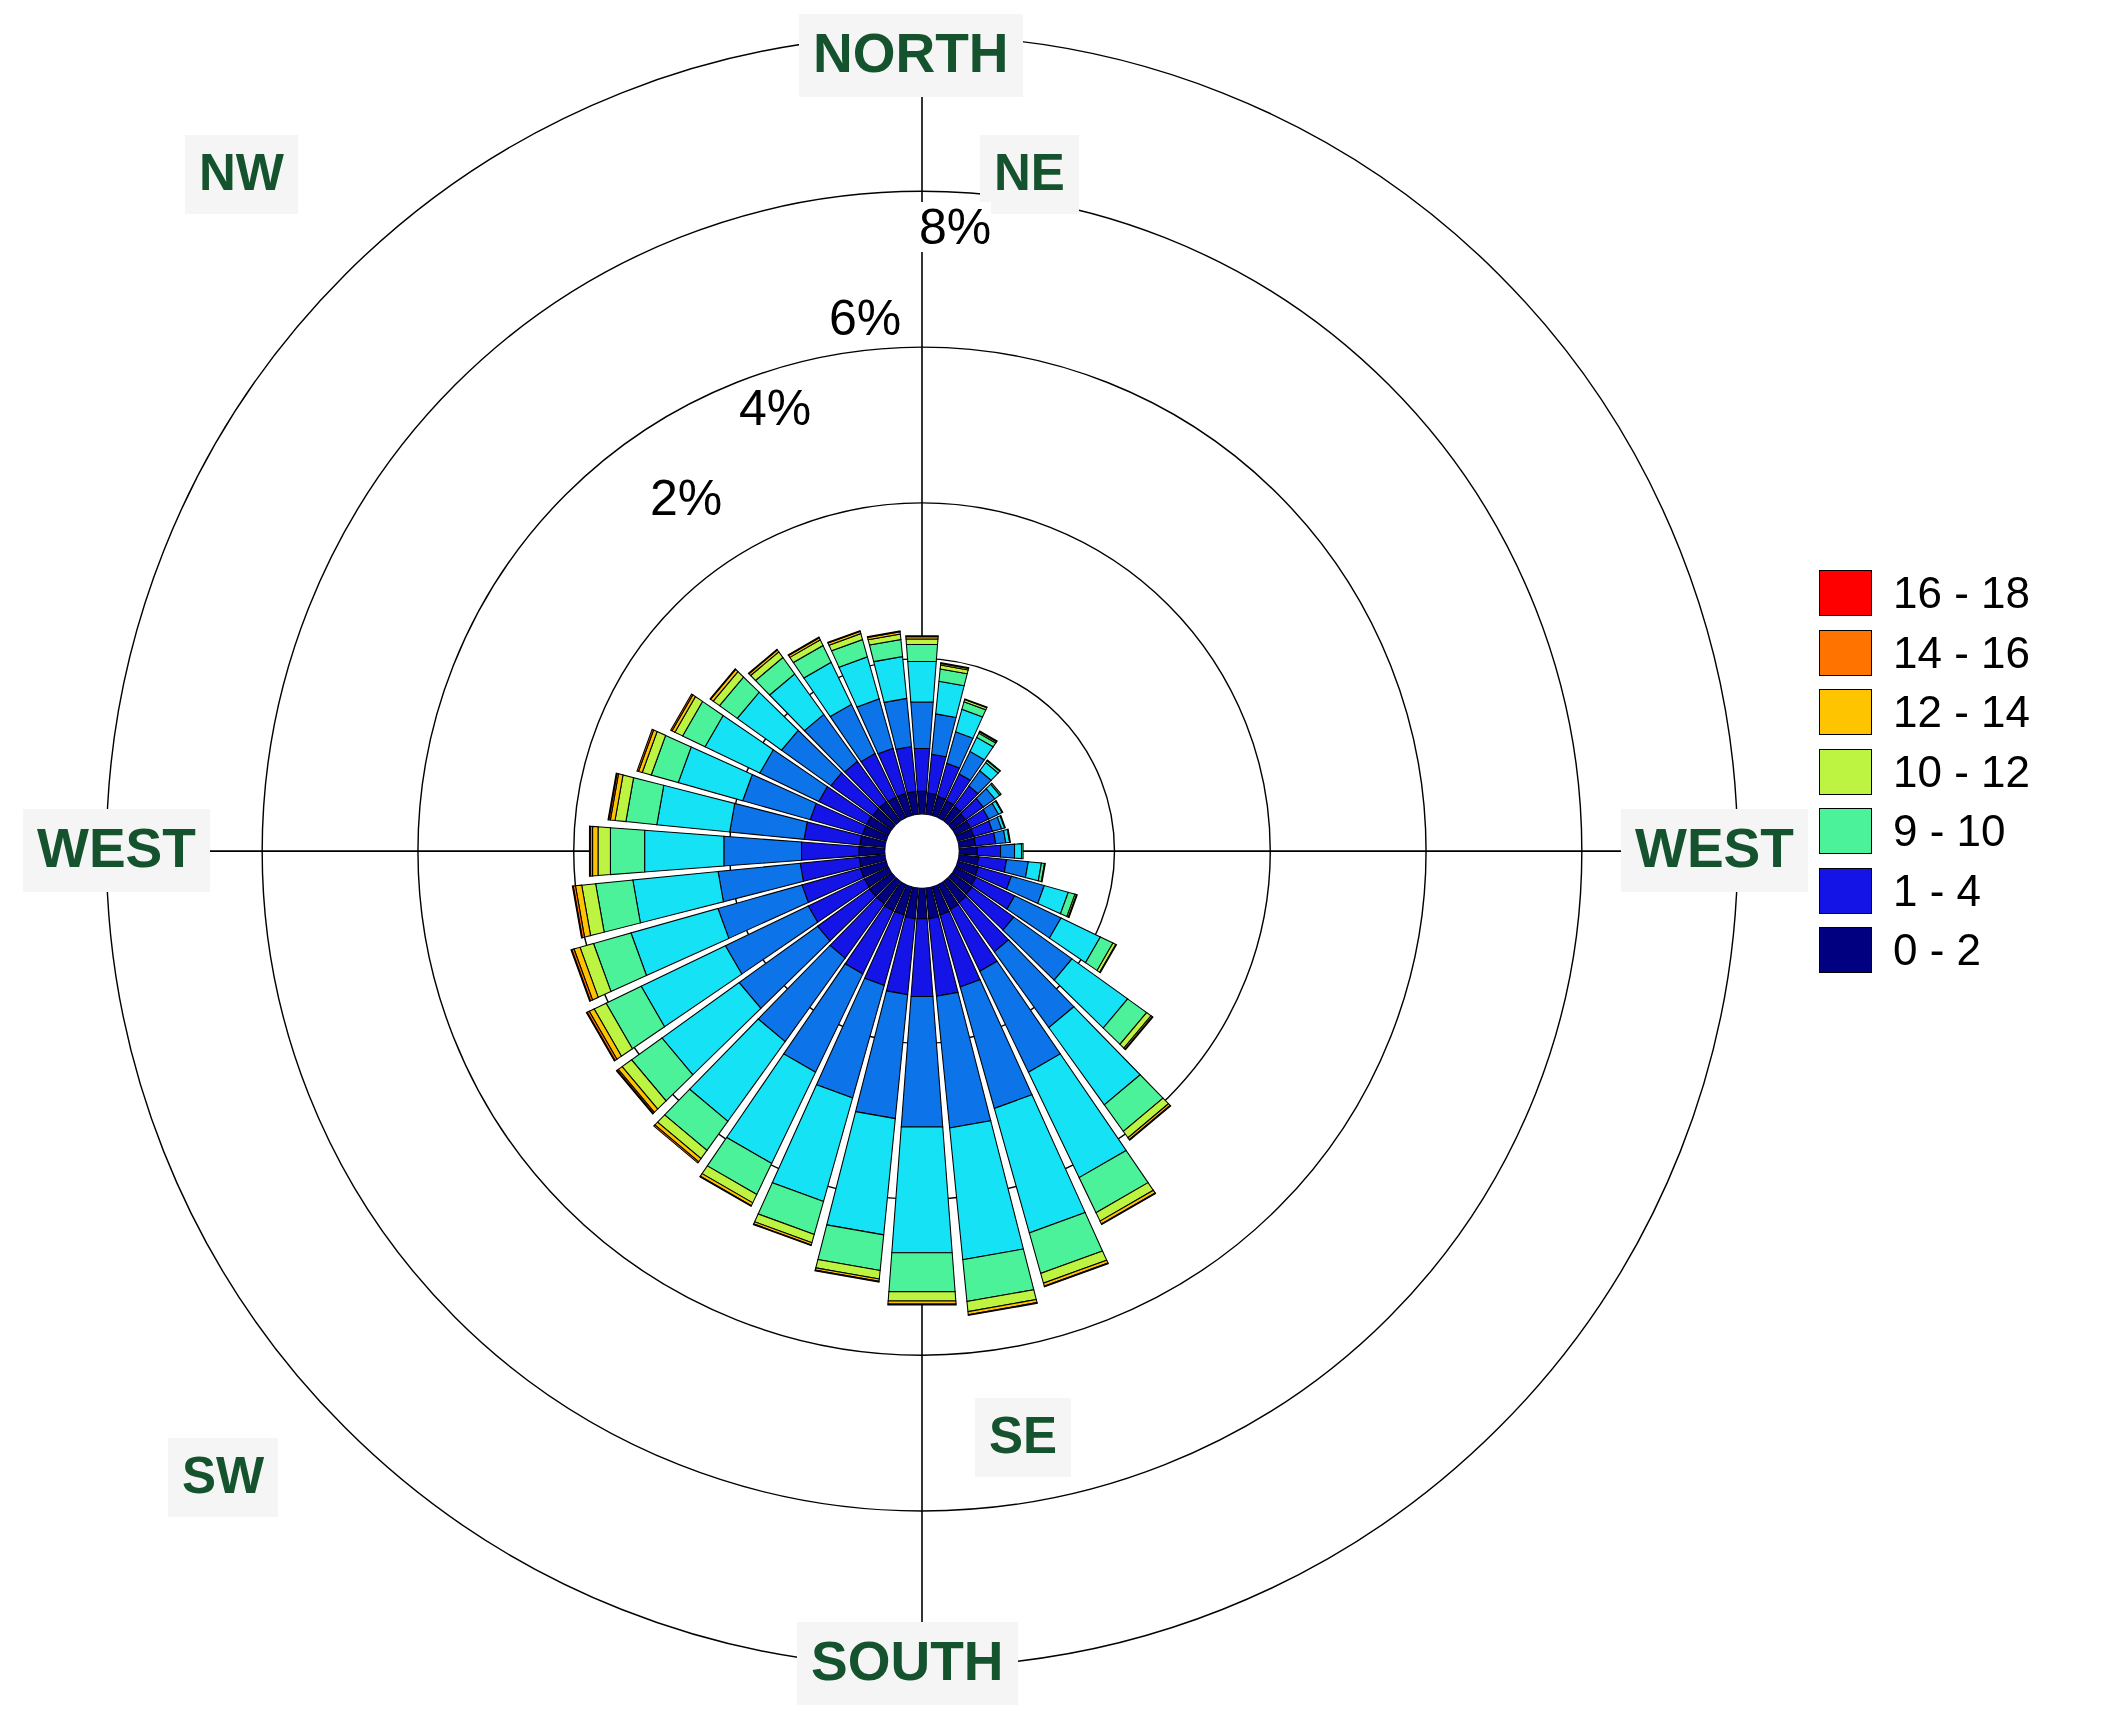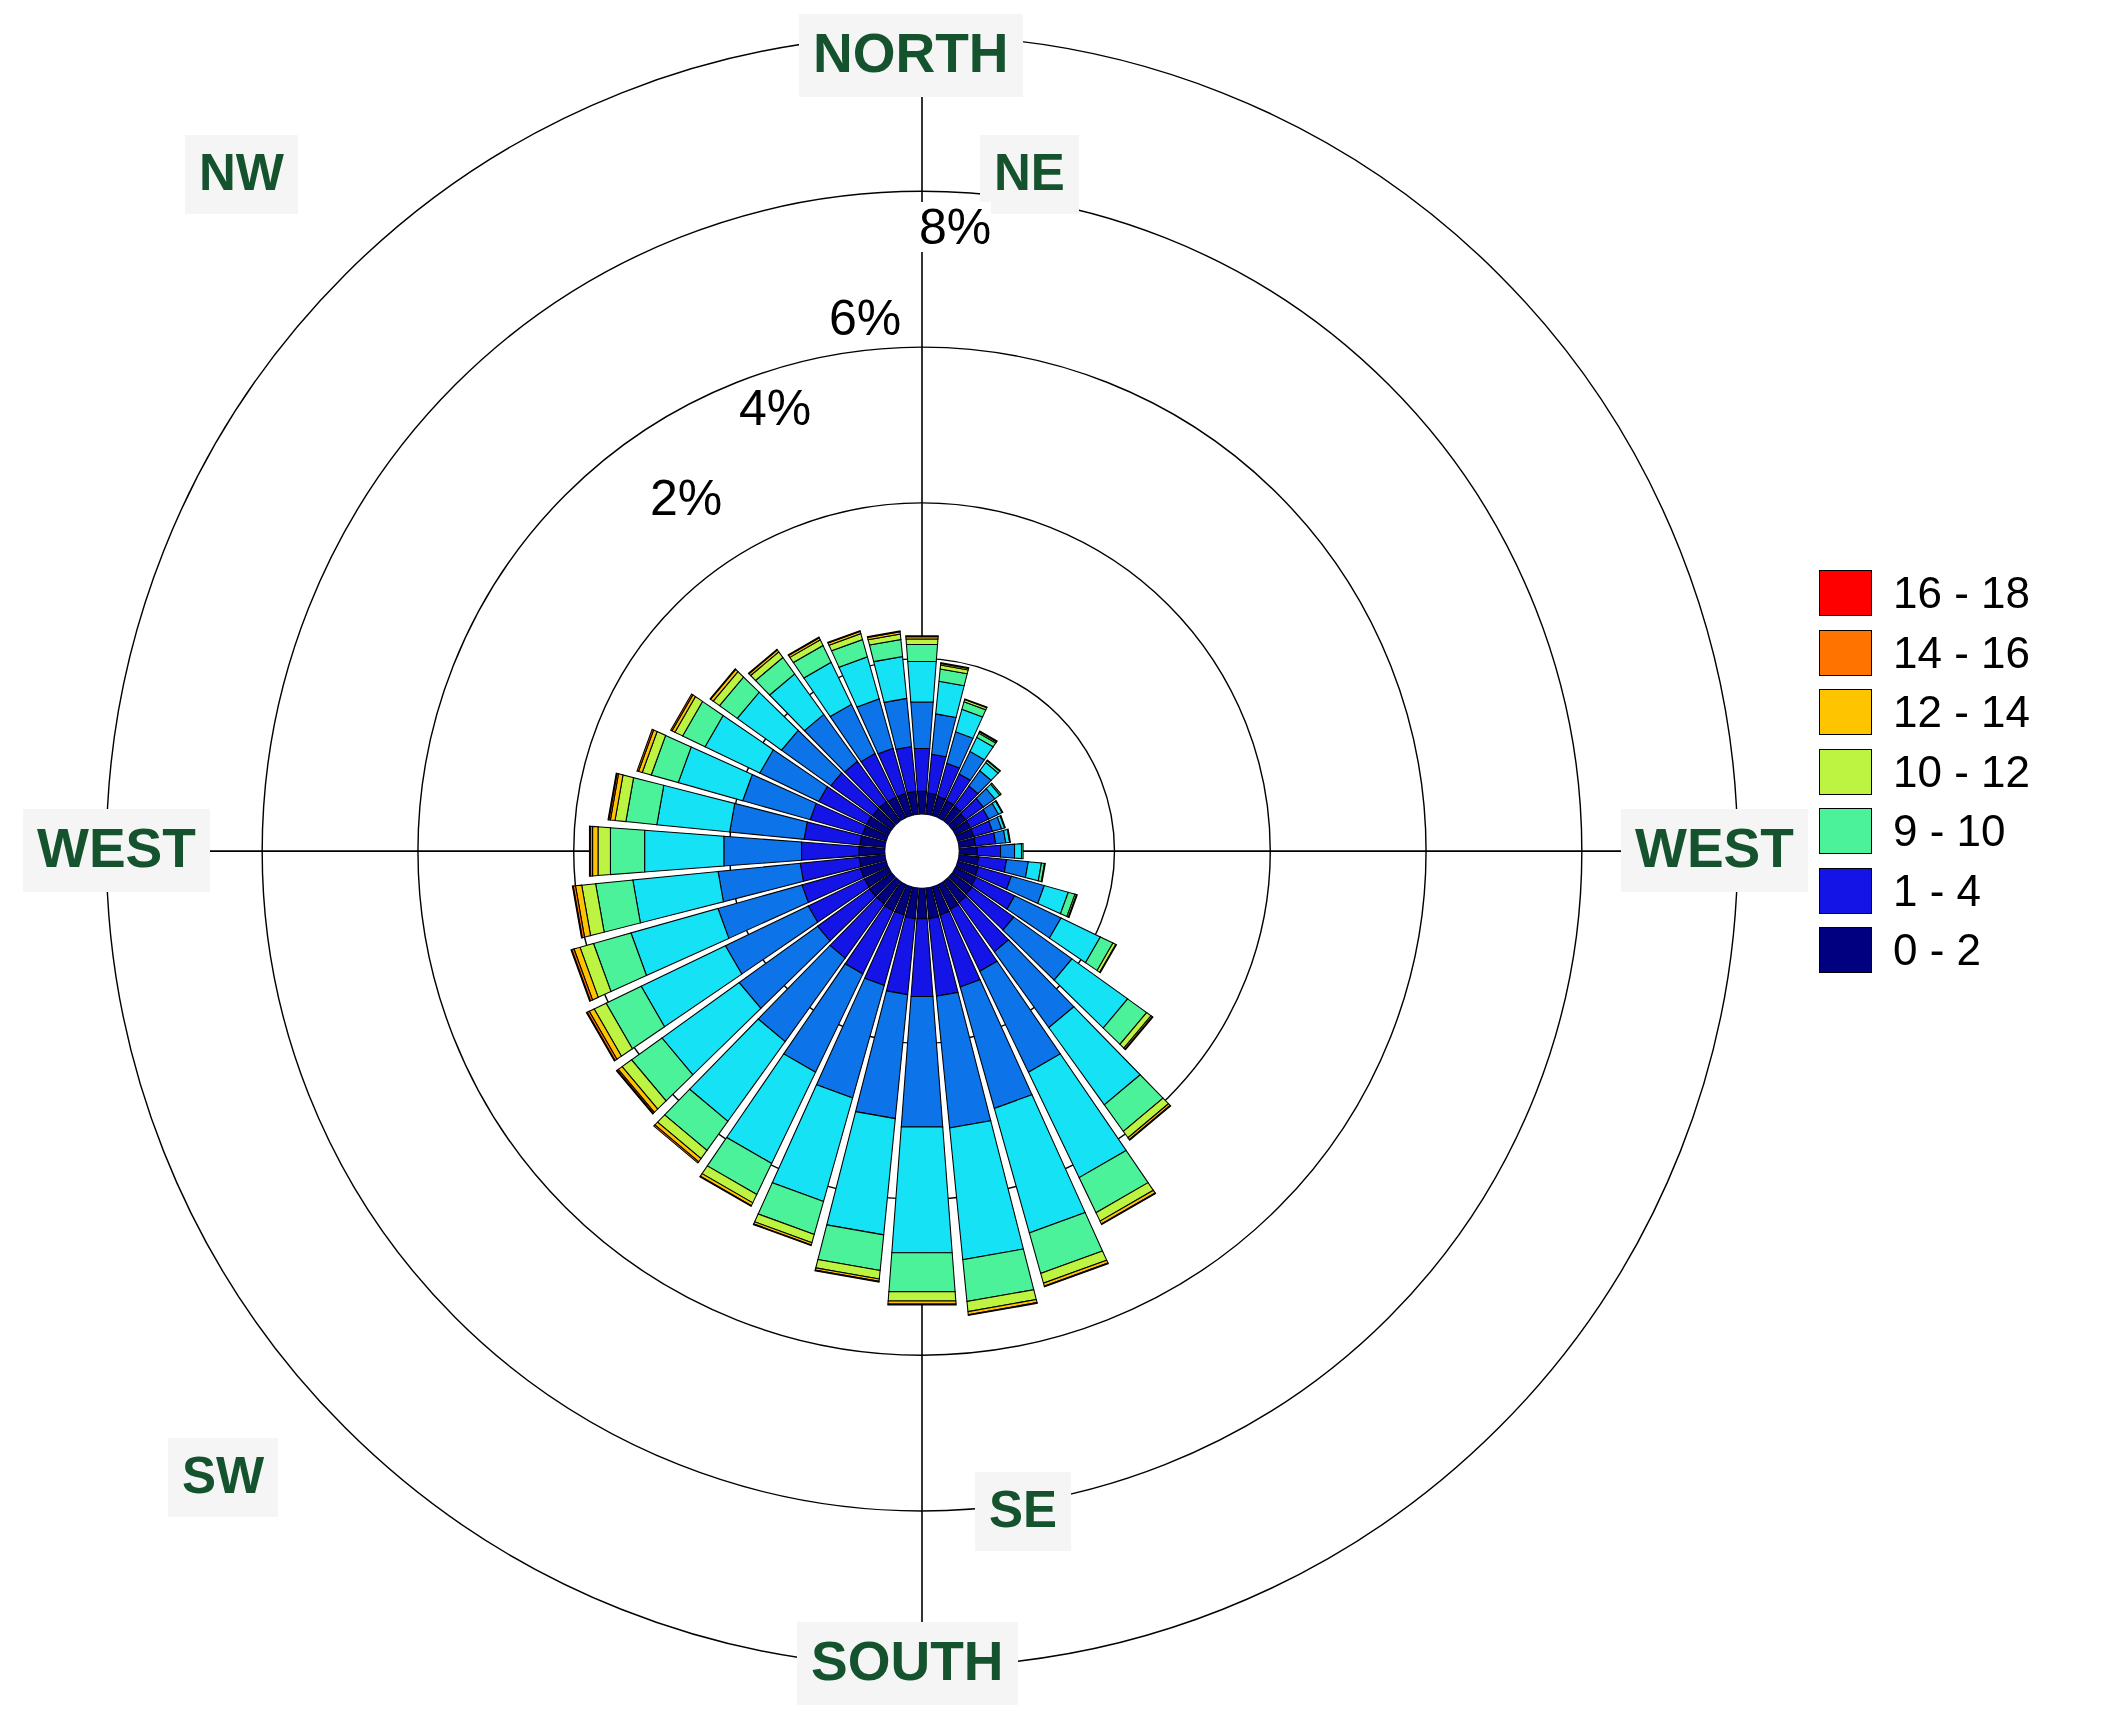--- a/index.html
+++ b/index.html
@@ -19,21 +19,21 @@
         white-space:nowrap;}
   .cdir.card{font-size:55px;padding:12.4px 14px 16px 14px;}
   .cdir.ord{font-size:51px;padding:12.4px 14px 16px 14px;}
 
   #lbl-north{left:799px;top:14px;}
   #lbl-south{left:797px;top:1622px;}
   #lbl-west {left:23px; top:809px;}
   #lbl-east {left:1621px;top:809px;}
   #lbl-ne   {left:980px;top:135px;}
   #lbl-nw   {left:185px; top:135px;}
-  #lbl-se   {left:975px;top:1472px;}
+  #lbl-se   {left:975px;top:1398px;}
   #lbl-sw   {left:168px; top:1438px;}
 
   
   .rlab{position:absolute;color:#000;font-size:50px;font-weight:normal;
         font-family:"Liberation Sans","DejaVu Sans",sans-serif;
         background:#ffffff;line-height:1;white-space:nowrap;}
   #rl-8{left:919px;top:202px;}
   #rl-6{left:829px; top:293px;}
   #rl-4{left:739px; top:383px;}
   #rl-2{left:650px; top:473px;}

